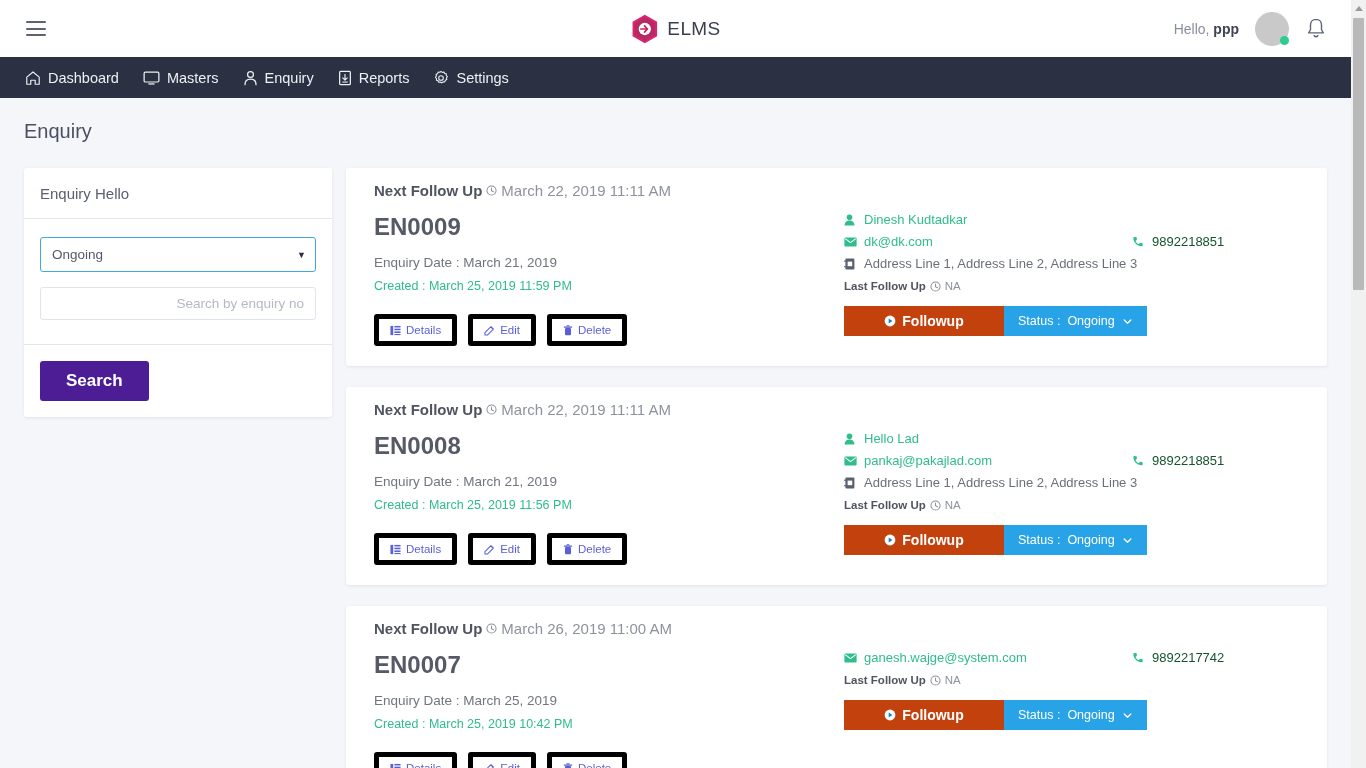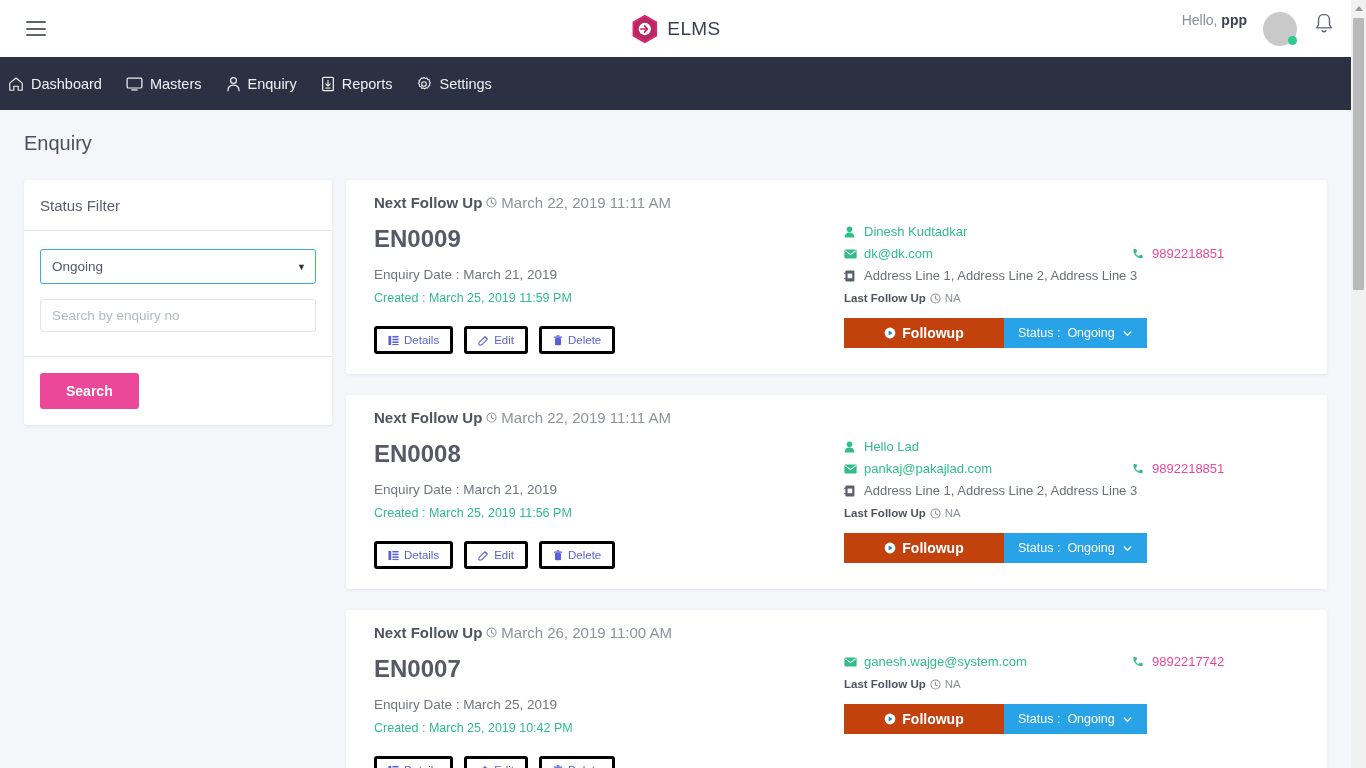--- a/index.html
+++ b/index.html
@@ -31,43 +31,43 @@
     position: absolute;
     left: 50%; transform: translateX(-50%);
     display: flex; align-items: center; gap: 9px;
   }
   .brand-logo { width: 28px; height: 30px; display: block; }
   .brand-text {
     font-size: 19px; color: #3b4050; letter-spacing: .4px;
   }
 
   .topbar-right {
-    position: absolute; right: 16px;
-    display: flex; gap: 16px;
+    position: absolute; right: 24px;
+    display: flex; align-items: center; gap: 16px;
   }
   .hello { font-size: 14px; color: #8a8f9e; }
   .hello b { color: #3f4454; font-weight: bold; }
   .avatar {
     position: relative;
     width: 34px; height: 34px; border-radius: 50%;
     background: #c9c9c9;
   }
   .avatar .dot {
     position: absolute; right: 0px; bottom: 1px;
     width: 9px; height: 9px; border-radius: 50%;
     background: #2ecc8f;
   }
   .bell { width: 22px; height: 24px; display: block; }
 
   
   .navbar {
-    height: 53px;
+    height: 41px;
     background: #2b3142;
     display: flex; align-items: center;
-    padding-left: 8px;
+    padding-left: 25px;
     width: 1351px;
   }
   .nav-item {
     display: flex; align-items: center; gap: 7px;
     color: #eef0f4; font-size: 14.5px;
     margin-right: 24px;
     cursor: pointer;
     white-space: nowrap;
   }
   .nav-item svg { display: block; }
@@ -116,31 +116,32 @@
     font-size: 9px; color: #2a2f3d; pointer-events: none;
   }
   .finput {
     margin-top: 15px;
     width: 100%; height: 33px;
     border: 1px solid #dfe3ea; border-radius: 3px;
     padding: 0 11px;
     font-size: 13.5px; color: #55596a;
     font-family: "Liberation Sans", sans-serif;
     outline: none;
+    text-align: right;
   }
   .finput::placeholder { color: #b4b9c6; }
   .filter-foot {
     border-top: 1px solid #e3e6ec;
     padding: 16px;
   }
   .search-btn {
-    background: #ec4899; color: #fff;
+    background: #4c1d95; color: #fff;
     border: none; border-radius: 3px;
     padding: 10px 26px;
-    font-size: 14px; font-weight: bold;
+    font-size: 17px; font-weight: bold;
     font-family: "Liberation Sans", sans-serif;
     cursor: pointer;
   }
 
   
   .list { flex: 1; min-width: 0; }
   .ecard {
     background: #fff;
     border-radius: 3px;
     box-shadow: 0 1px 3px rgba(60,70,90,.10);
@@ -155,39 +156,39 @@
   .nfu b { font-weight: bold; color: #4f545f; }
   .nfu .val { color: #8d929c; }
   .clock { width: 11px; height: 11px; display: inline-block; }
 
   .eno { font-size: 24px; color: #555a66; font-weight: bold; margin-top: 14px; }
   .edate { font-size: 13.5px; color: #70757f; margin-top: 14px; }
   .ecreated { font-size: 12.5px; color: #2fbd8a; margin-top: 9px; }
 
   .actions { margin-top: 21px; display: flex; gap: 11px; }
   .act-btn {
-    border: 3px solid #000000; color: #5a5fd8; background: #fff;
+    border: 5px solid #000000; color: #5a5fd8; background: #fff;
     border-radius: 3px;
     font-size: 11.5px;
     padding: 5px 11px;
     display: flex; align-items: center; gap: 5px;
     cursor: pointer;
     font-family: "Liberation Sans", sans-serif;
   }
   .act-btn svg { display: block; }
 
   .crow { display: flex; align-items: center; font-size: 13px; margin-bottom: 7px; }
   .crow .ico { width: 20px; flex: none; display: flex; align-items: center; color: #2fbd8a; }
   .crow.addr .ico { color: #5b6070; }
   .cname { color: #2fbd8a; }
   .cmail { color: #2fbd8a; }
   .caddr { color: #6b7078; }
   .cphone-wrap { position: absolute; left: 288px; display: flex; align-items: center; gap: 8px; }
   .crow.mail { position: relative; }
-  .cphone { color: #ec4899; font-size: 13px; }
+  .cphone { color: #14532d; font-size: 13px; }
 
   .lfu { font-size: 11.5px; color: #4f545f; display: flex; align-items: center; gap: 4px; margin-top: 9px; }
   .lfu b { font-weight: bold; }
   .lfu .val { color: #8d929c; font-weight: normal; }
 
   .btn-row { margin-top: 14px; display: flex; }
   .followup-btn {
     background: #c2410c; color: #fff; border: none;
     width: 160px; height: 30px;
     font-size: 14px; font-weight: bold;
@@ -298,21 +299,21 @@
     <span>Settings</span>
   </div>
 </div>
 
 <div class="page">
   <h1 class="page-title">Enquiry</h1>
 
   <div class="content">
 
     <div class="filter-card">
-      <div class="filter-head">Status Filter</div>
+      <div class="filter-head">Enquiry Hello</div>
       <div class="filter-body">
         <div class="select-wrap">
           <select class="fselect">
             <option>Ongoing</option>
           </select>
           <span class="select-arrow">▼</span>
         </div>
         <input class="finput" type="text" placeholder="Search by enquiry no" style="">
       </div>
       <div class="filter-foot">

